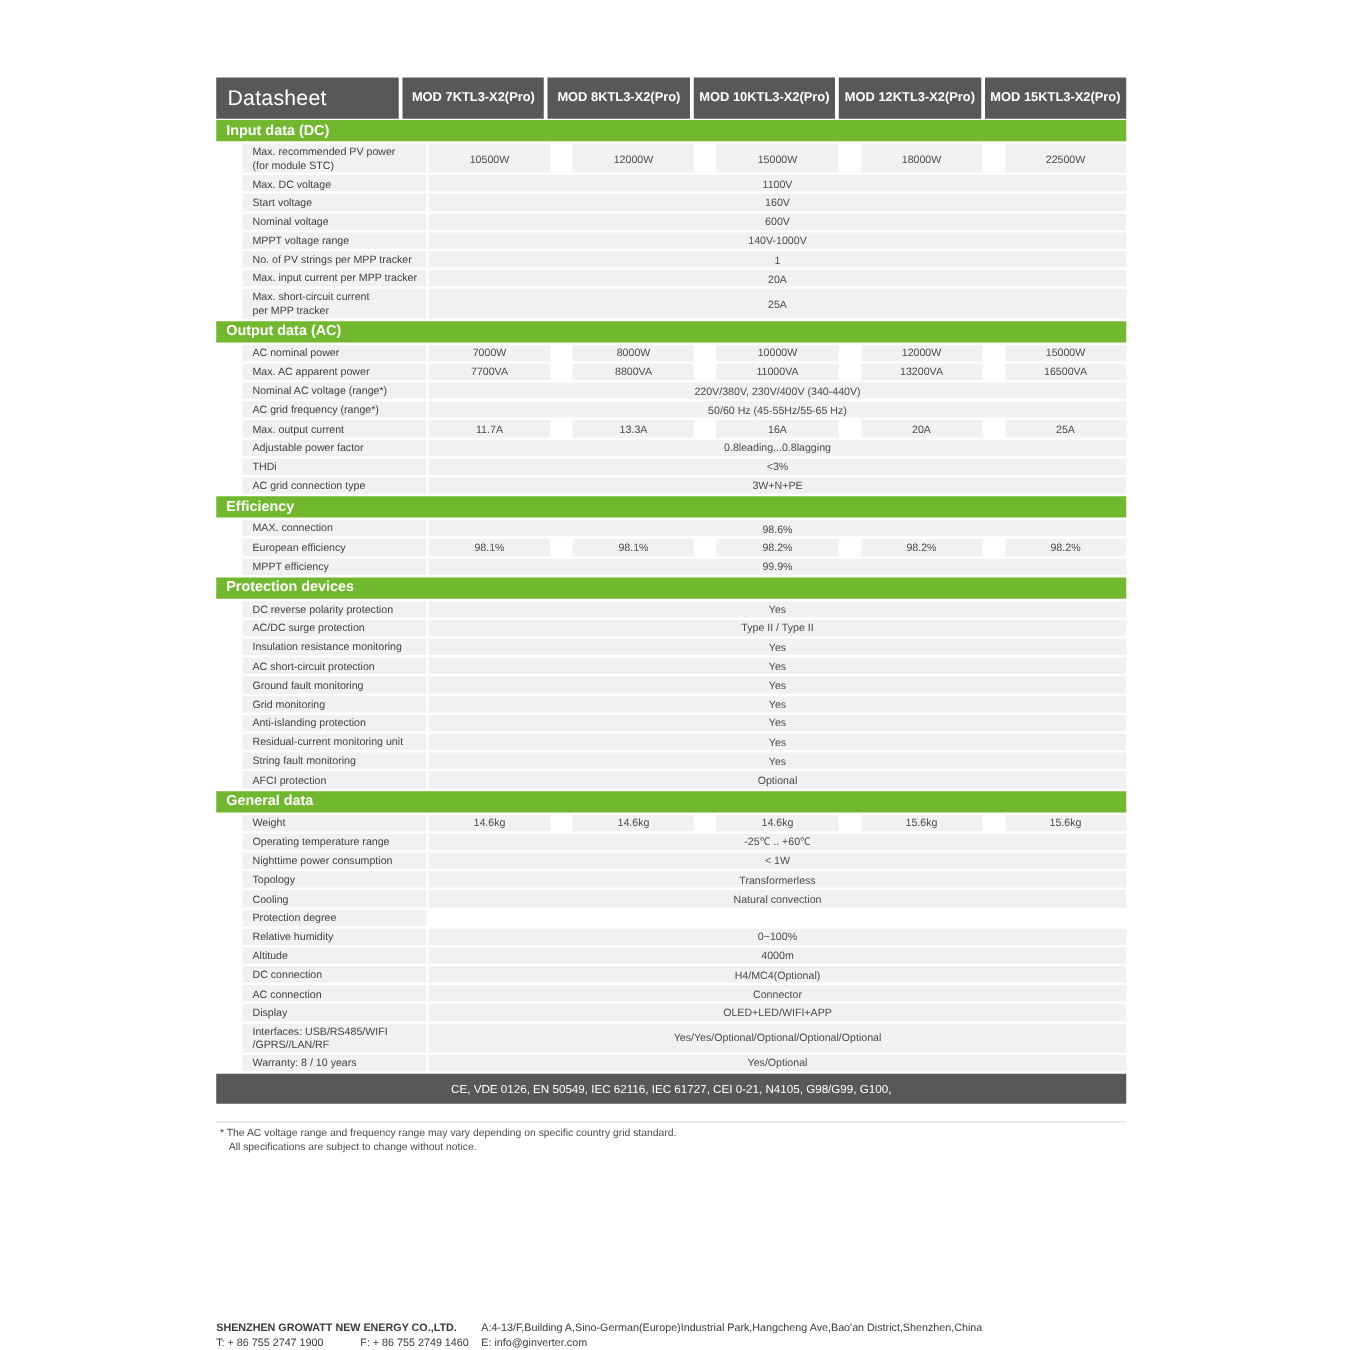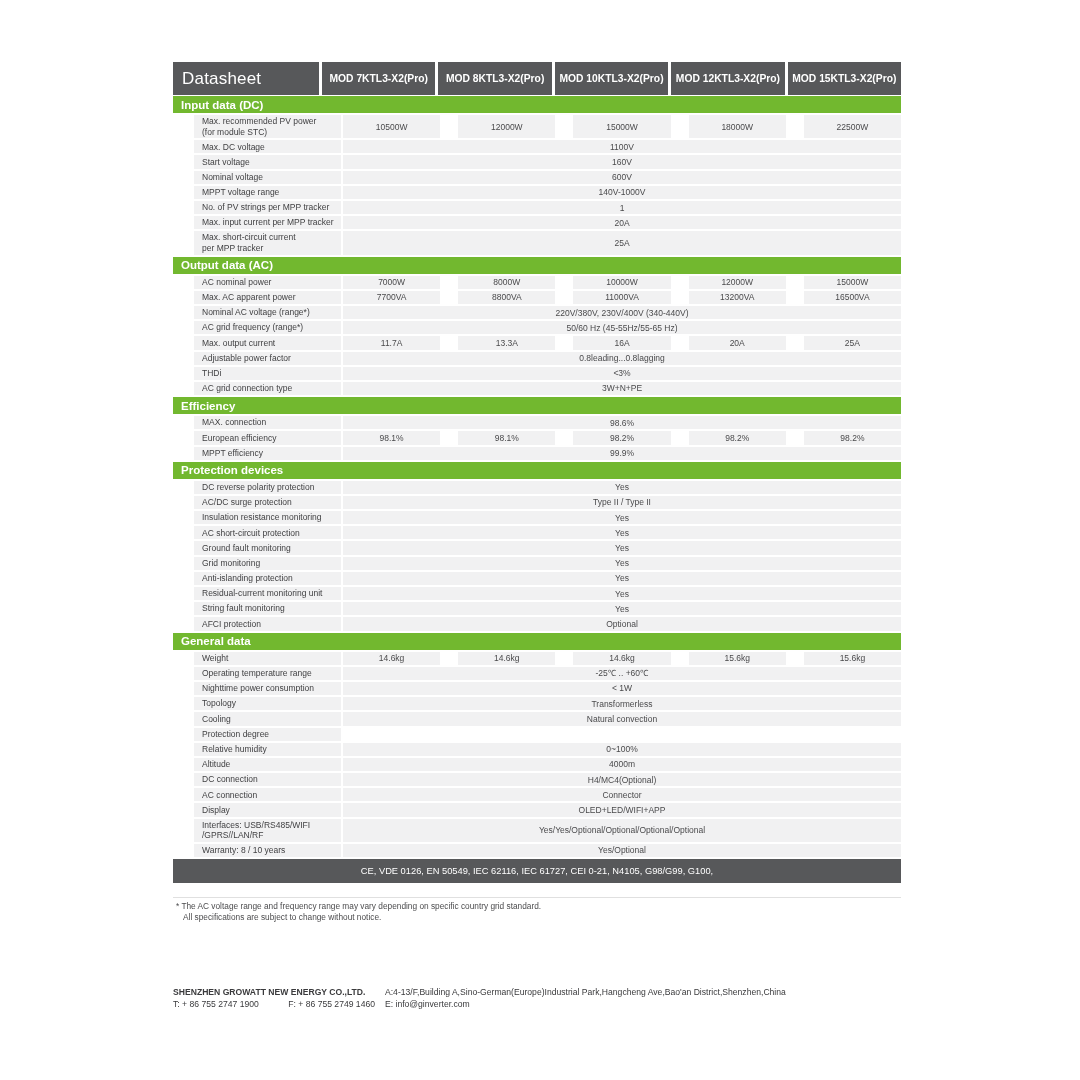--- a/index.html
+++ b/index.html
@@ -56,21 +56,21 @@
 
   .sep{position:absolute;left:173px;top:897px;width:728px;border-top:1px solid #e0e0e0;}
 
   .footnote{
     position:absolute;left:176px;top:901px;width:600px;
     font-size:8.3px;color:#4c4c4e;line-height:1.35;
   }
   .footnote .fn2{padding-left:7px;}
 
   .company{
-    position:absolute;left:173px;top:986px;width:760px;
+    position:absolute;left:173px;top:1056px;width:760px;
     display:flex;font-size:8.6px;color:#3a3a3c;line-height:1.45;
   }
   .company .left{width:207px;flex:none;}
   .company .name{font-weight:bold;white-space:nowrap;}
   .company .tf{display:flex;justify-content:space-between;width:202px;white-space:nowrap;}
   .company .right{margin-left:5px;}
   .company .right div{white-space:nowrap;}
 </style>
 </head>
 <body>

